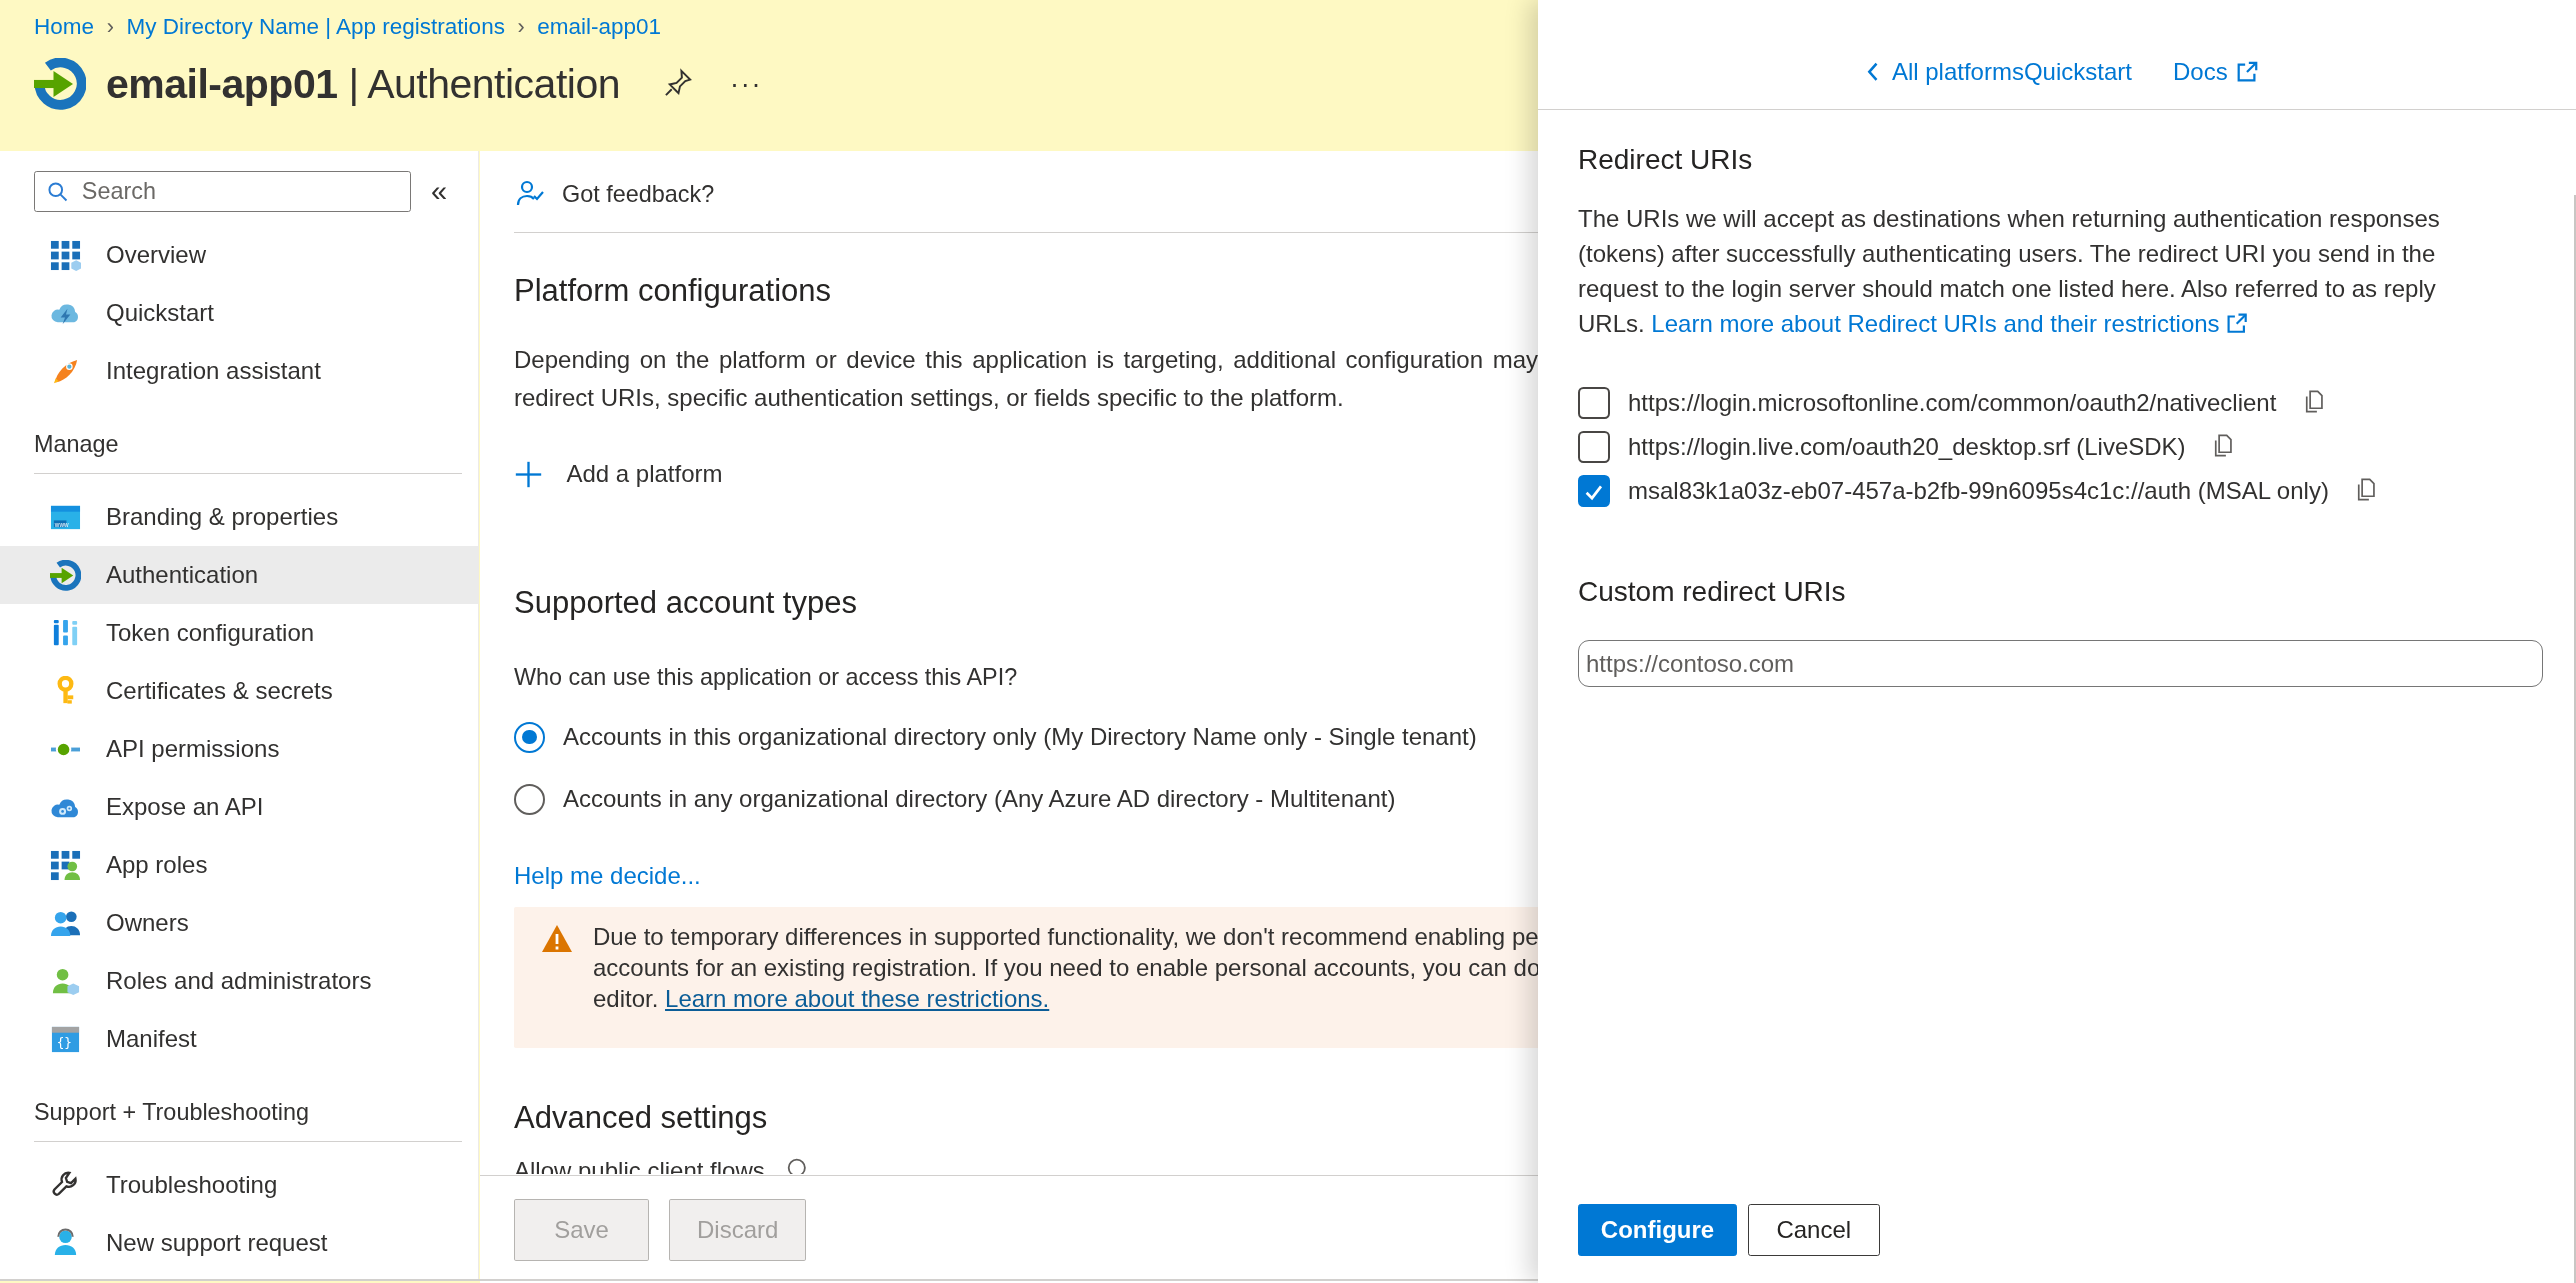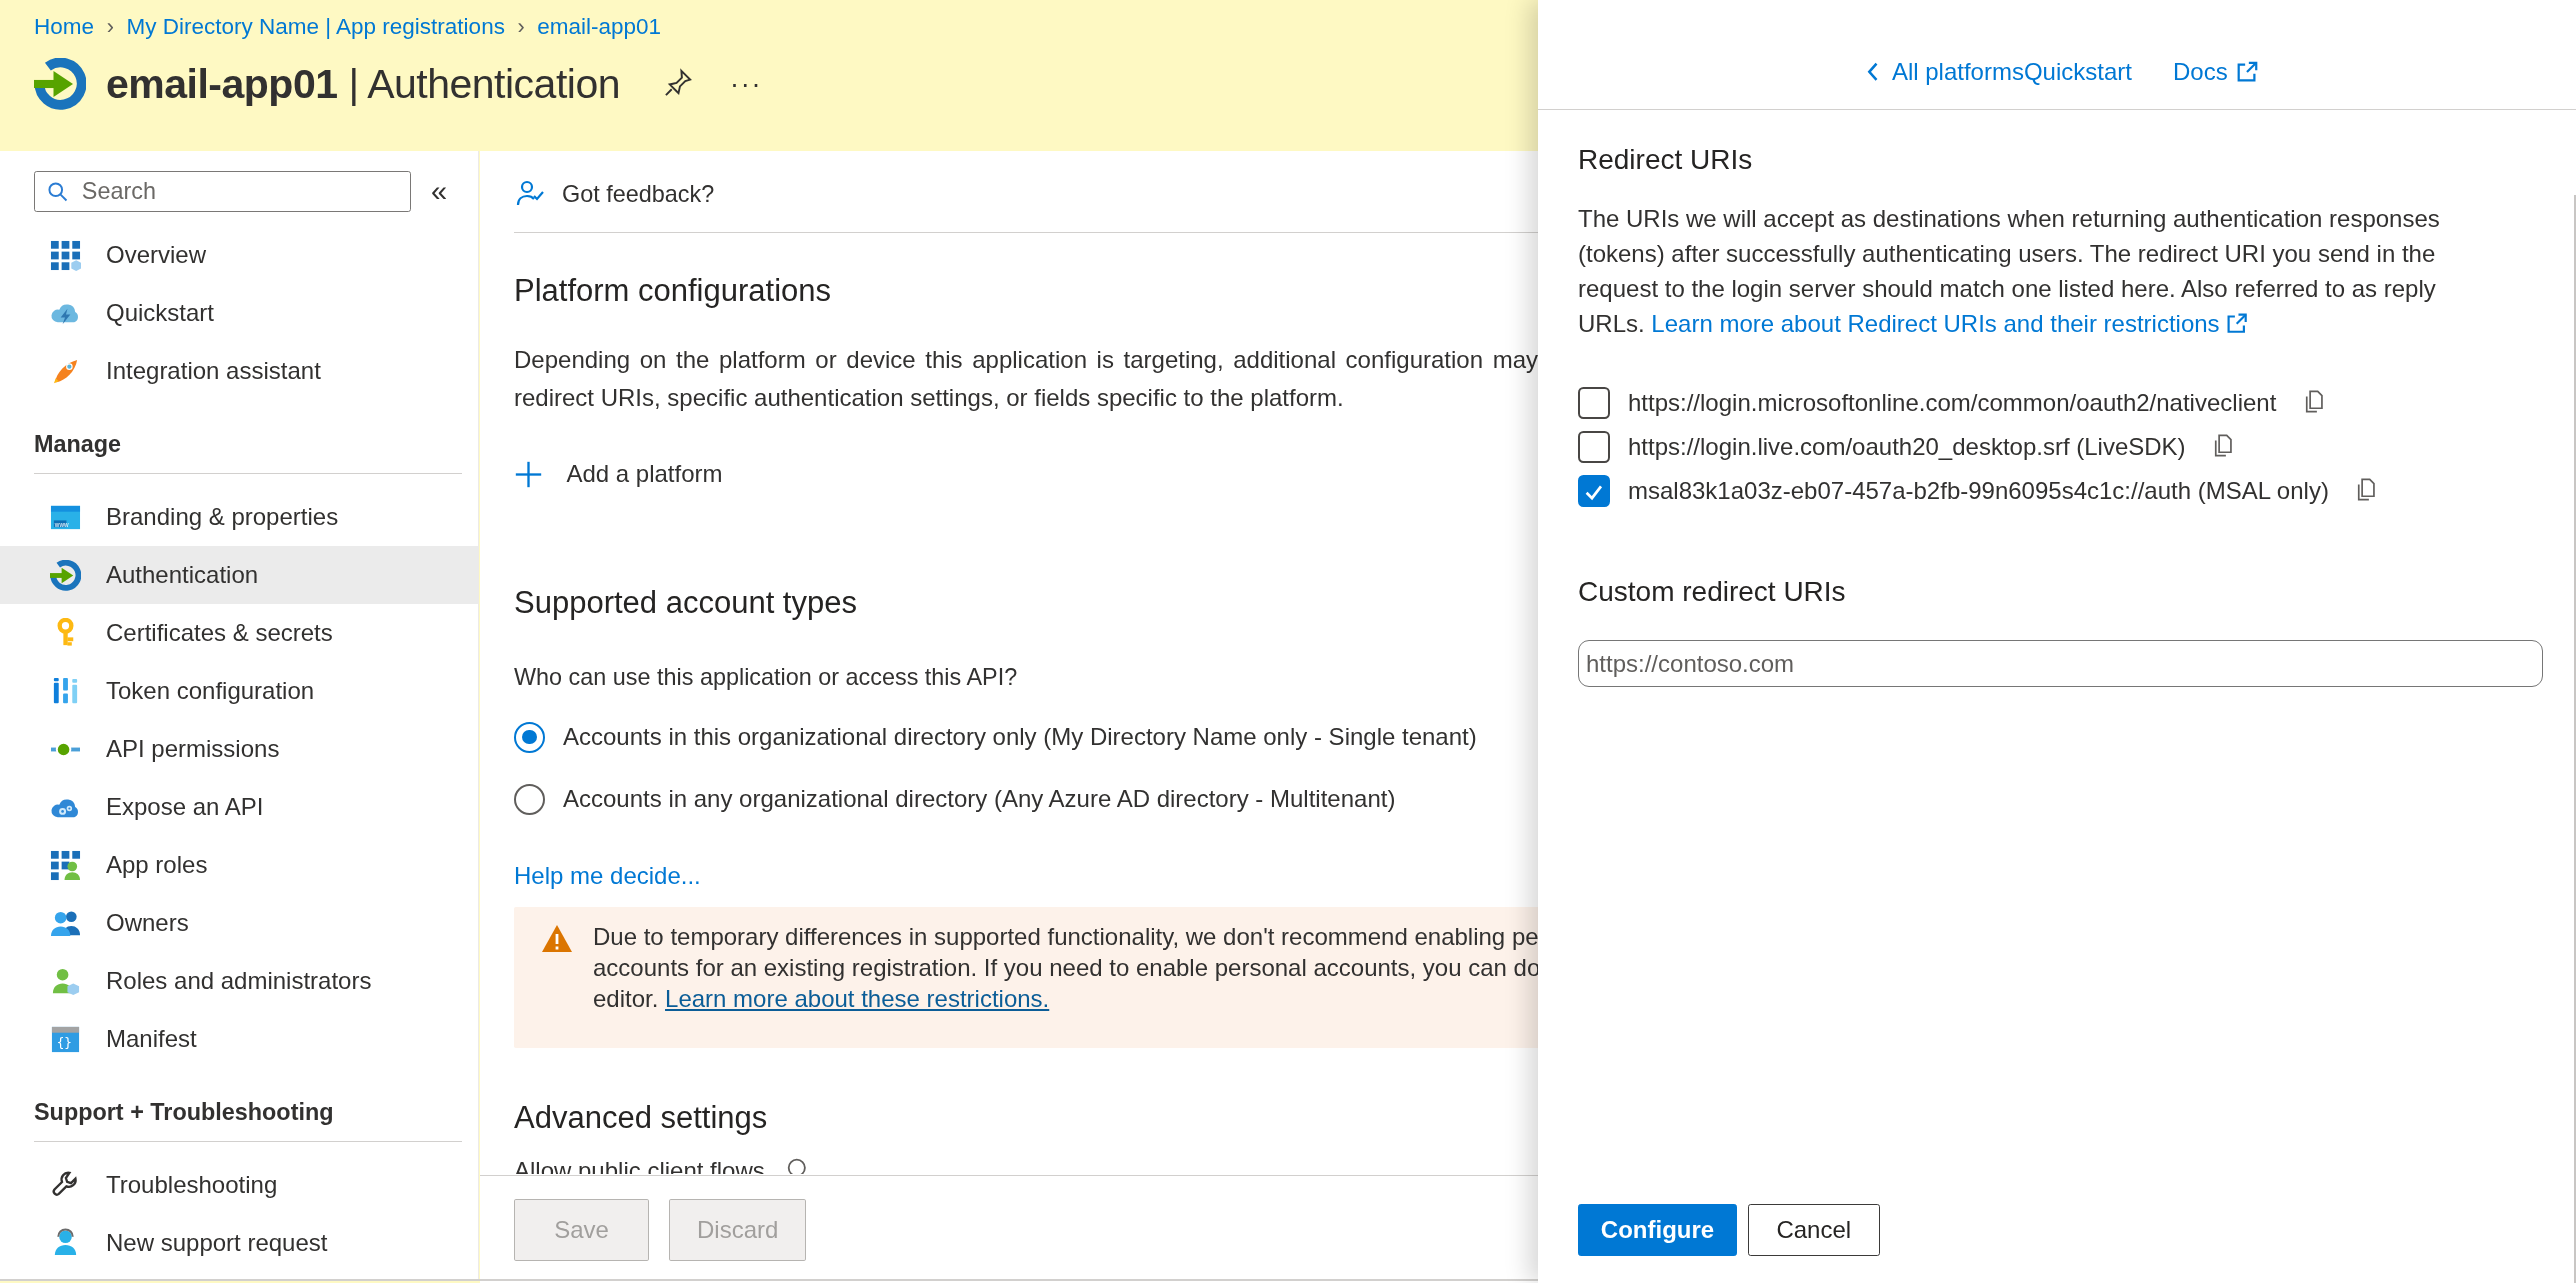--- a/index.html
+++ b/index.html
@@ -26,21 +26,21 @@
   .search-box { width:377px; height:41px; border:1.8px solid #7a7876; border-radius:2.7px; display:flex; align-items:center; padding:0 10.8px; background:#fff; }
   .search-box svg { width:23.4px; height:23.4px; margin-right:12.6px; }
   .search-box input { border:none; outline:none; width:298px; font-size:23.4px; color:#323130; font-family:inherit; background:transparent; }
   .search-box input::placeholder { color:#6b6966; }
   .collapse-btn { margin-left:20px; font-size:29px; color:#323130; cursor:pointer; }
   .nav { margin-top:14.4px; }
   .nav-item { height:58px; display:flex; align-items:center; padding-left:50px; cursor:pointer; }
   .nav-item.active { background:#ebebeb; }
   .nav-item .ic { width:31px; height:31px; flex:0 0 auto; }
   .nav-item .lbl { margin-left:25px; font-size:24px; color:#323130; white-space:nowrap; }
-  .section-label { font-size:23.4px; font-weight:700; color:#323130; padding-left:34px; margin-top:31px; }
+  .section-label { font-size:23.4px; font-weight:400; color:#323130; padding-left:34px; margin-top:31px; }
   .section-divider { border-top:0.9px solid #d2d0ce; margin:14.4px 16px 3.6px 34px; }
 
   
   .main { position:absolute; left:480px; top:151px; right:0; bottom:0; background:#fff; }
   .feedback-row { display:flex; align-items:center; margin:27px 0 0 34px; cursor:pointer; }
   .feedback-row svg { width:32px; height:32px; margin-right:16px; }
   .feedback-row span { font-size:23.4px; color:#323130; }
   .main-divider { border-top:0.9px solid #d2d0ce; margin:21.6px 0 0 34px; width:1064px; }
   .h-section { font-size:31px; font-weight:300; color:#252423; }
   #platform-title { margin:40px 0 0 34px; }
@@ -200,37 +200,37 @@
       <div class="nav-item active">
         <svg class="ic" viewBox="0 0 32 32">
           <path d="M16 3 A13 13 0 1 1 6 8.2" fill="none" stroke="#1a74bc" stroke-width="6" transform="rotate(-35 16 16)"></path>
           <line x1="0" y1="16" x2="15" y2="16" stroke="#57a300" stroke-width="5"></line>
           <polygon points="12,8 24,16 12,24" fill="#57a300"></polygon>
         </svg>
         <span class="lbl">Authentication</span>
       </div>
       <div class="nav-item">
         <svg class="ic" viewBox="0 0 32 32">
-          <circle cx="16" cy="8" r="6" fill="none" stroke="#fdb913" stroke-width="4.5"></circle>
-          <rect x="13.8" y="13" width="4.5" height="15" fill="#fdb913"></rect>
-          <rect x="18" y="20" width="6" height="4" fill="#fdb913"></rect>
-            <rect x="18" y="25" width="4.5" height="3.5" fill="#fdb913"></rect>
-        </svg>
-        <span class="lbl">Certificates &amp; secrets</span>
-      </div>
-      <div class="nav-item">
-        <svg class="ic" viewBox="0 0 32 32">
           <rect x="4" y="7" width="5" height="21" rx="1" fill="#0f7fdb"></rect>
             <rect x="4" y="2" width="5" height="3.5" rx="1" fill="#0f7fdb"></rect>
           <rect x="13.5" y="2" width="5" height="13" rx="1" fill="#35a4ec"></rect>
             <rect x="13.5" y="18" width="5" height="10" rx="1" fill="#35a4ec"></rect>
           <rect x="23" y="9" width="5" height="19" rx="1" fill="#7fd0f5"></rect>
             <rect x="23" y="3" width="5" height="4" rx="1" fill="#7fd0f5"></rect>
         </svg>
         <span class="lbl">Token configuration</span>
+      </div>
+      <div class="nav-item">
+        <svg class="ic" viewBox="0 0 32 32">
+          <circle cx="16" cy="8" r="6" fill="none" stroke="#fdb913" stroke-width="4.5"></circle>
+          <rect x="13.8" y="13" width="4.5" height="15" fill="#fdb913"></rect>
+          <rect x="18" y="20" width="6" height="4" fill="#fdb913"></rect>
+            <rect x="18" y="25" width="4.5" height="3.5" fill="#fdb913"></rect>
+        </svg>
+        <span class="lbl">Certificates &amp; secrets</span>
       </div>
       <div class="nav-item">
         <svg class="ic" viewBox="0 0 32 32">
           <line x1="1" y1="16" x2="31" y2="16" stroke="#4a9fd8" stroke-width="4"></line>
           <circle cx="14" cy="16" r="7" fill="#57a300" stroke="#fff" stroke-width="2"></circle>
         </svg>
         <span class="lbl">API permissions</span>
       </div>
       <div class="nav-item">
         <svg class="ic" viewBox="0 0 32 32">

